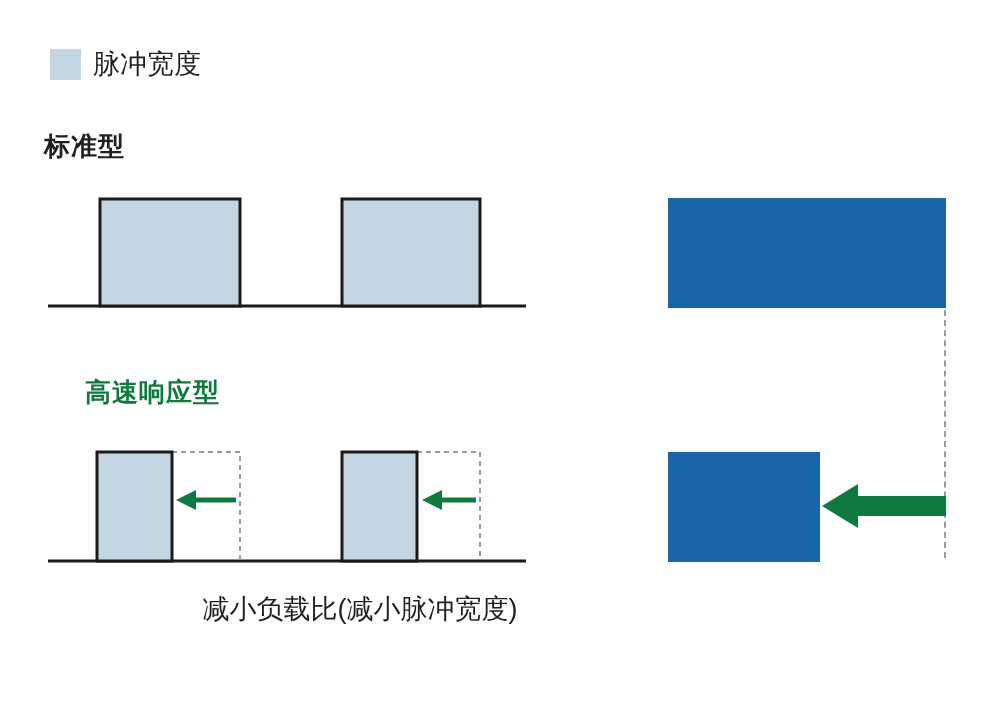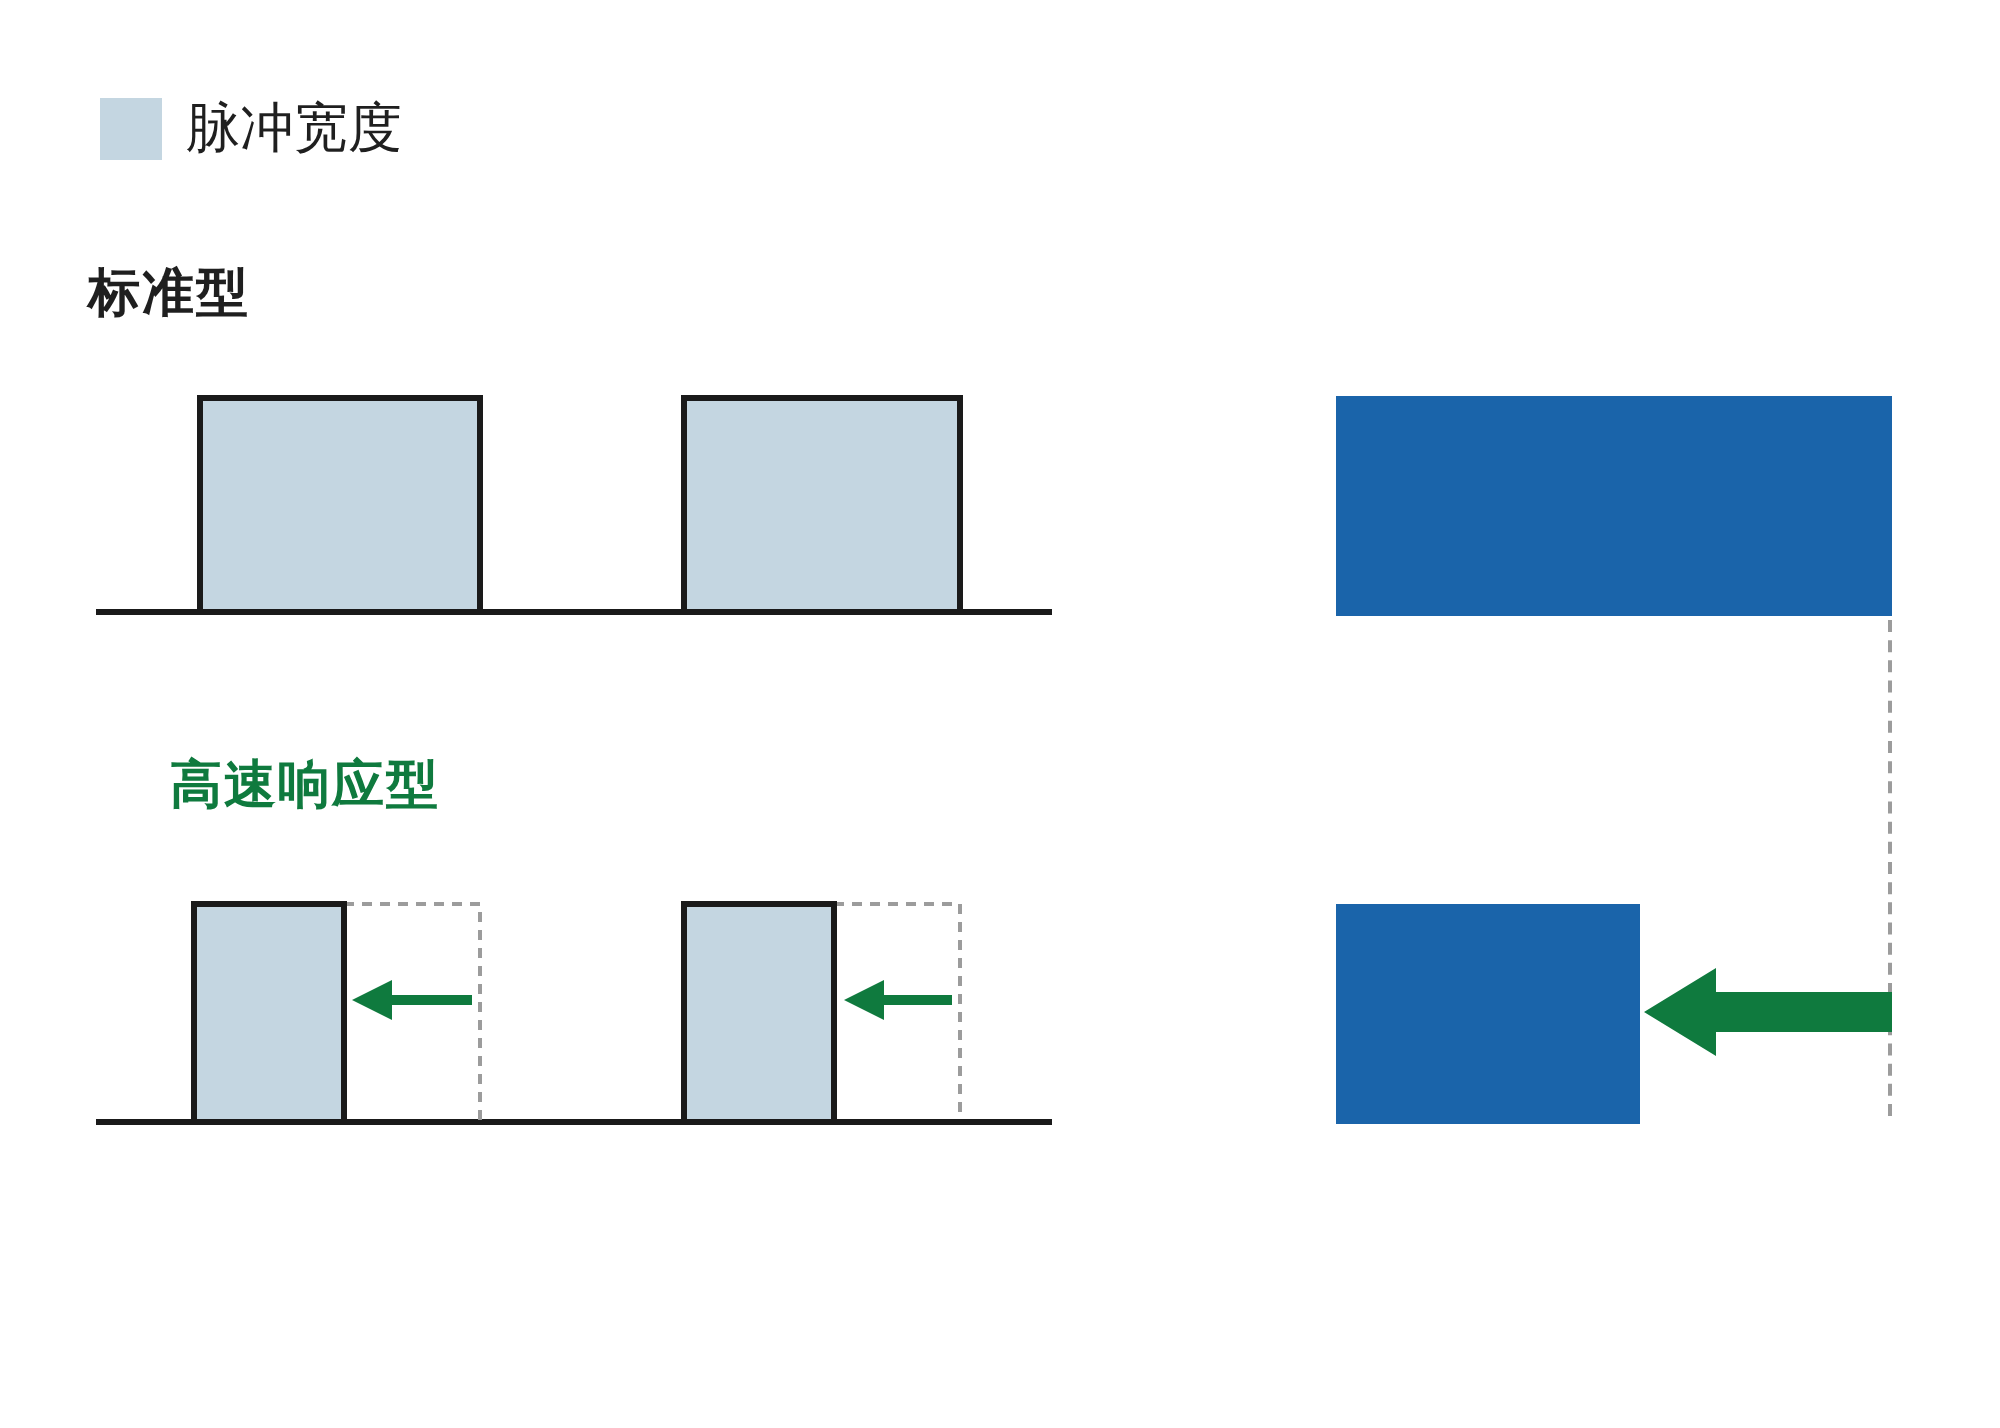--- a/index.html
+++ b/index.html
@@ -81,14 +81,15 @@
 
   <div class="bar bar-top"></div>
   <div class="bar bar-bottom"></div>
 
   <div class="ref-line"></div>
 
   <svg class="svg-abs big-arrow" width="130" height="56" viewBox="0 0 130 56">
     <polygon class="big-arrow-shape" points="4,28 40,6 40,18 128,18 128,38 40,38 40,50"></polygon>
   </svg>
 
+  <div class="caption">减小负载比(减小脉冲宽度)</div>
 
 </div>
 
 </body></html>

